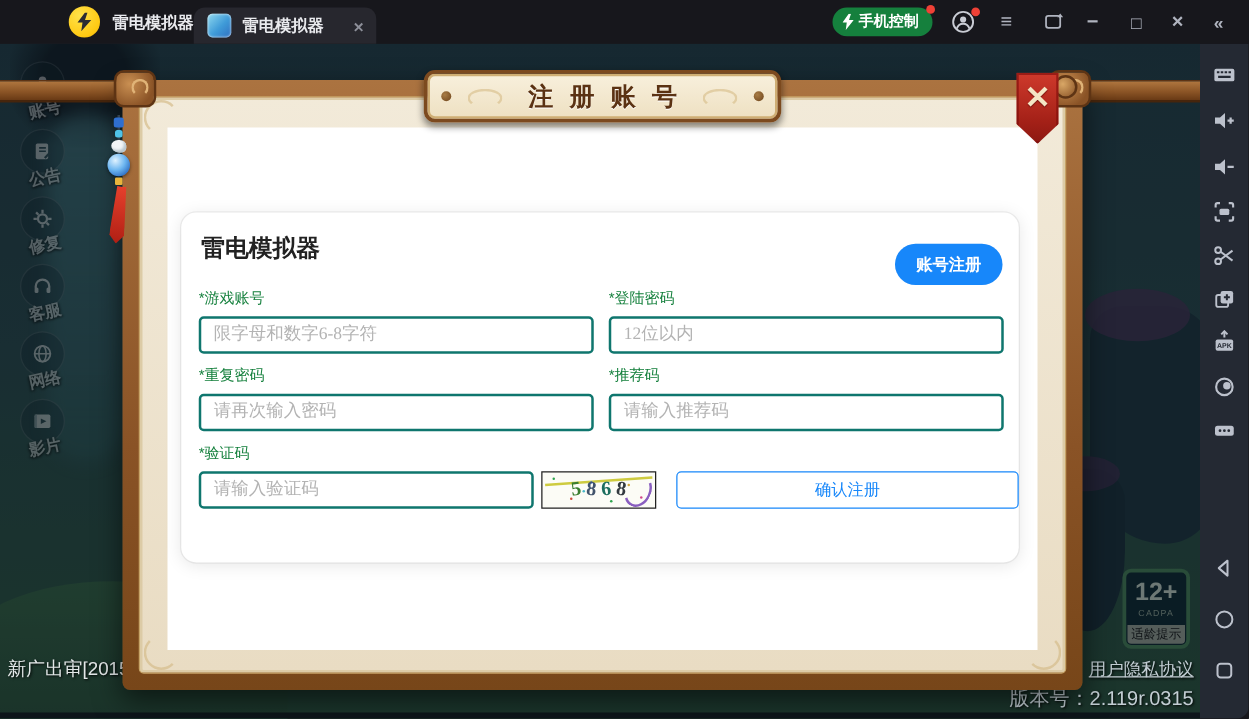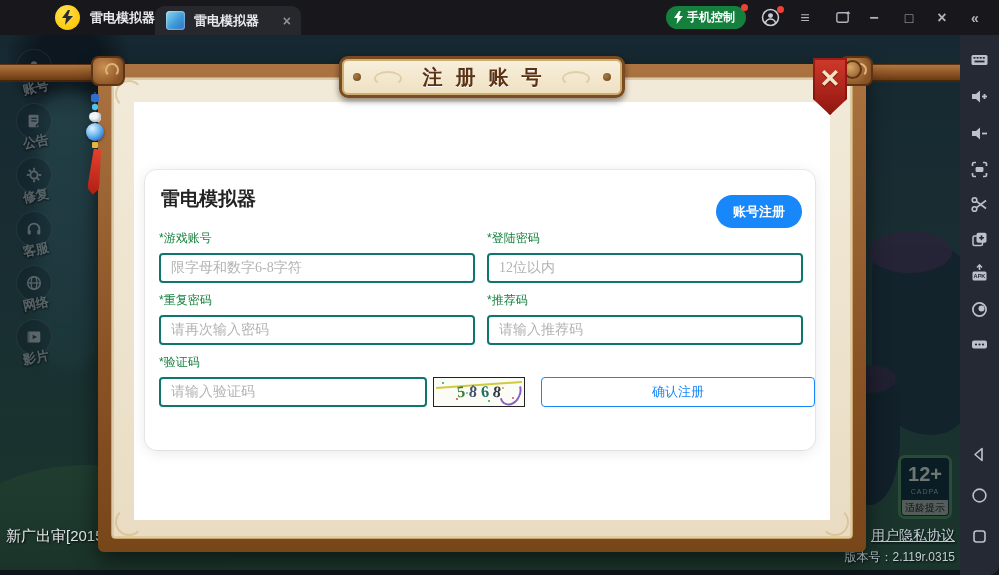--- a/index.html
+++ b/index.html
@@ -49,21 +49,21 @@
      background:rgba(18,40,52,.55);border:1px solid rgba(255,255,255,.22);display:flex;align-items:center;justify-content:center;}
   .lm-circ svg{width:18px;height:18px;}
   .lm-label{position:absolute;left:2px;top:30px;width:52px;text-align:center;color:#f2f4f4;font-size:13px;font-weight:bold;
      text-shadow:1px 1px 2px #000,-1px 1px 2px #000;transform:rotate(-12deg);}
 
   
   .license{position:absolute;left:6px;top:490px;z-index:6;color:#e3e7e8;font-size:15px;line-height:22px;
      text-shadow:1px 1px 2px rgba(0,0,0,.9);}
   .privacy{position:absolute;right:5px;top:492px;z-index:6;color:#c3ced4;font-size:14px;text-decoration:underline;
      text-shadow:1px 1px 2px rgba(0,0,0,.9);}
-  .version{position:absolute;right:5px;top:514px;z-index:6;color:#c3ced4;font-size:12px;text-shadow:1px 1px 2px rgba(0,0,0,.9);margin-left:37px;}
+  .version{position:absolute;right:5px;top:514px;z-index:6;color:#c3ced4;font-size:16px;text-shadow:1px 1px 2px rgba(0,0,0,.9);margin-left:37px;}
   .bottom-strip{position:absolute;left:0;top:535px;width:960px;height:5px;background:#0d151a;z-index:7;}
 
   
   .age-badge{position:absolute;right:8px;top:420px;width:54px;height:64px;border:3px solid #47835d;border-radius:7px;
      background:#102d37;box-sizing:border-box;text-align:center;}
   .age-rating{color:#c4d4cb;font-size:20px;font-weight:bold;line-height:26px;margin-top:3px;}
   .age-org{color:#8ea399;font-size:7px;letter-spacing:1px;line-height:9px;}
   .age-caption{position:absolute;left:1px;right:1px;bottom:1px;height:15px;background:#97a29a;color:#15181a;
      font-size:10px;line-height:15px;border-radius:0 0 3px 3px;}
 

